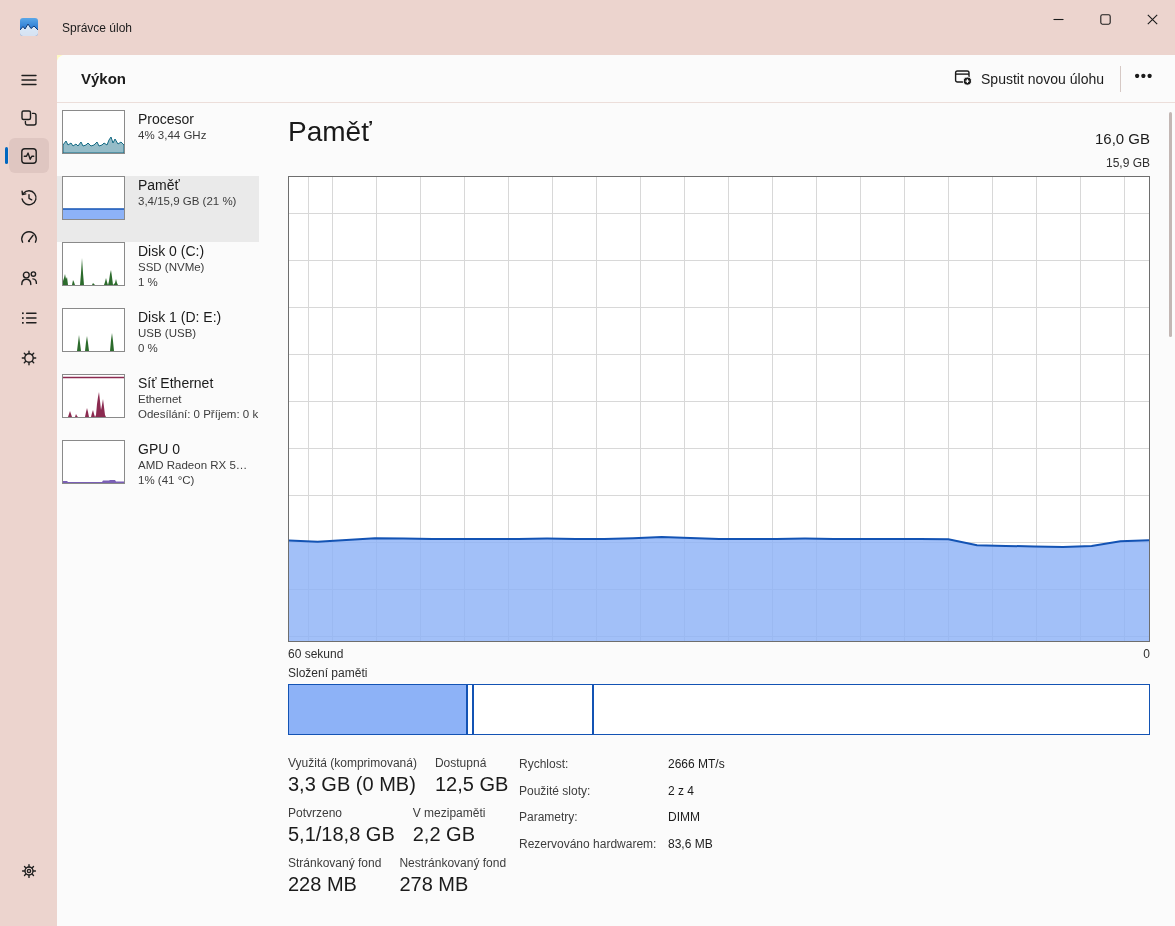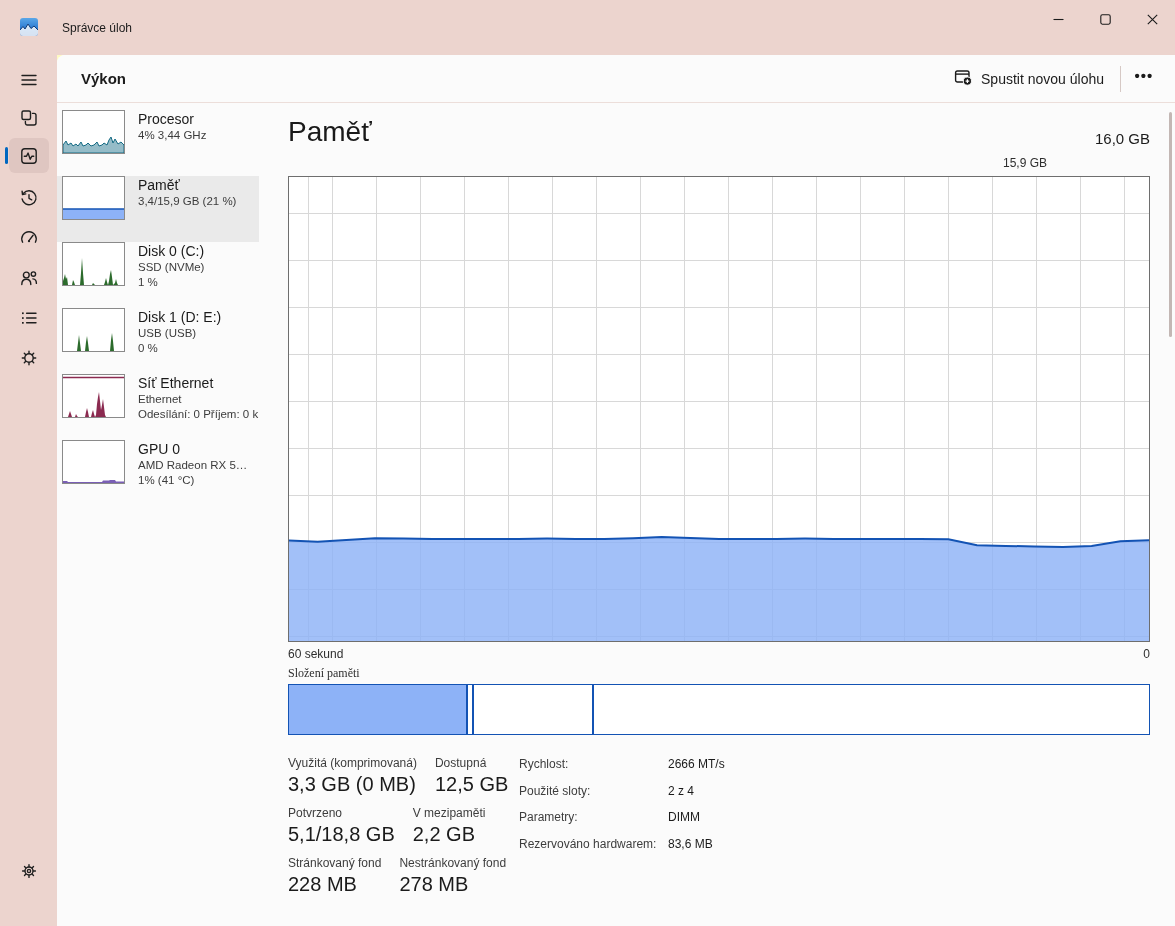--- a/index.html
+++ b/index.html
@@ -49,35 +49,35 @@
               box-sizing:border-box;overflow:hidden;}
   .mini-chart svg{display:block;}
   .perf-text{margin-left:13px;width:122px;overflow:hidden;}
   .perf-title{font-size:14px;line-height:18px;white-space:nowrap;}
   .perf-sub{font-size:11.5px;line-height:15px;color:#3c3c3c;white-space:nowrap;}
 
   
   .mem-title{position:absolute;left:288px;top:116px;font-size:28px;font-weight:400;color:#191919;}
   .mem-capacity{position:absolute;left:900px;top:130px;width:250px;text-align:right;font-size:15px;}
   .usage-label{position:absolute;left:288px;top:156px;font-size:12px;color:#2e2e2e;margin-top:24px;}
-  .usage-max{position:absolute;left:900px;top:156px;width:250px;text-align:center;font-size:12px;color:#2e2e2e;}
+  .usage-max{position:absolute;left:900px;top:156px;width:250px;text-align:right;font-size:12px;color:#2e2e2e;}
 
   .chart{position:absolute;left:288px;top:176px;width:862px;height:466px;background:#fff;
          border:1px solid #6e6e6e;box-sizing:border-box;
          background-image:
            repeating-linear-gradient(to bottom,#d8d8d8,#d8d8d8 1px,transparent 1px,transparent 47px),
            repeating-linear-gradient(to right,#d8d8d8,#d8d8d8 1px,transparent 1px,transparent 44px);
          background-position:0 36px,43px 0;}
   .chart svg{position:absolute;left:0;top:0;width:100%;height:100%;}
   #mem-area{fill:#8db2f7;fill-opacity:0.82;stroke:none;}
   #mem-line{fill:none;stroke:#1353b4;stroke-width:2;}
 
   .time-row{position:absolute;left:288px;top:647px;width:862px;display:flex;
             justify-content:space-between;font-size:12px;color:#2e2e2e;}
-  .comp-label{position:absolute;left:288px;top:666px;font-size:12px;color:#2e2e2e;font-family:Liberation Serif, serif;}
+  .comp-label{position:absolute;left:288px;top:666px;font-size:12px;color:#2e2e2e;}
   .comp-bar{position:absolute;left:288px;top:684px;width:862px;height:51px;display:flex;background:#fff;}
   .comp-seg{height:100%;box-sizing:border-box;border:1px solid #1353b4;background:#fff;}
   .comp-seg.comp-fill{background:#8db2f7;}
 
   
   .stats{position:absolute;left:288px;top:756px;display:flex;flex-direction:column;gap:9px;}
   .stat-row{display:flex;gap:18px;}
   .stat-cell{display:flex;flex-direction:column;}
   .stat-label{font-size:12px;color:#3d3d3d;margin-bottom:1px;}
   .stat-value{font-size:20px;color:#1b1b1b;line-height:26px;}

